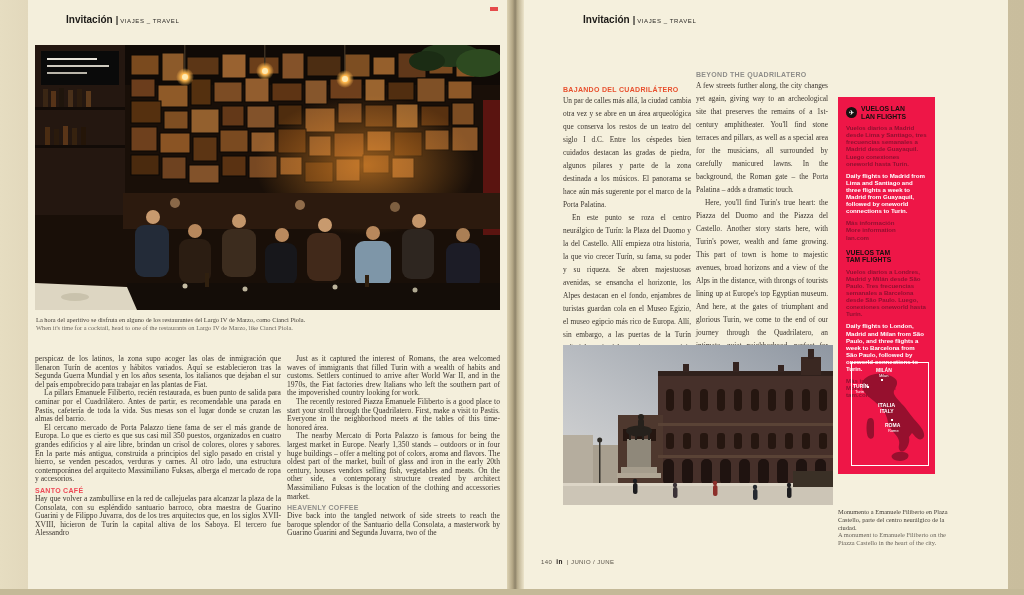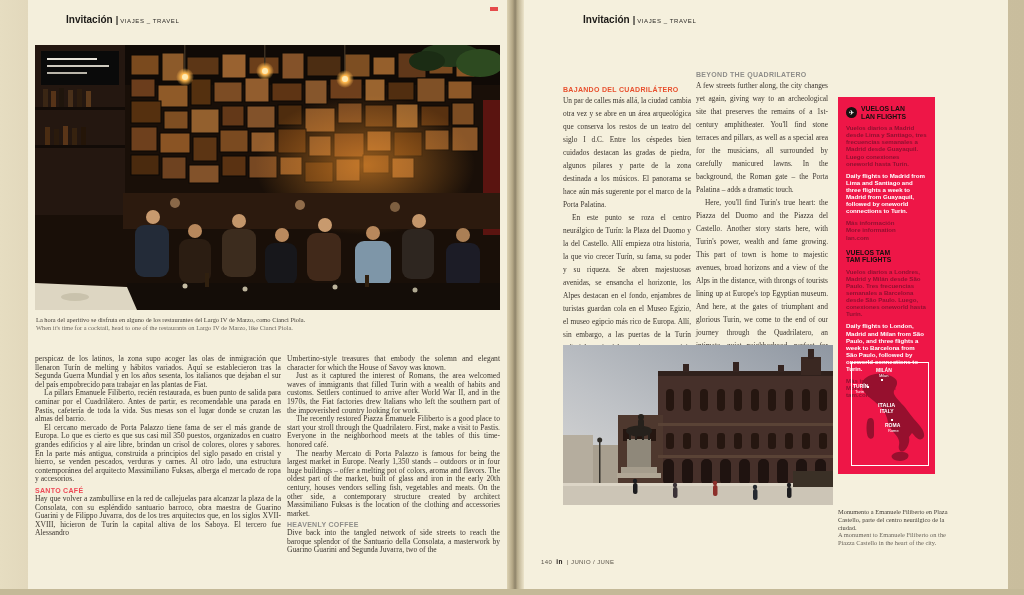--- a/index.html
+++ b/index.html
@@ -235,31 +235,30 @@
         <ellipse cx="40" cy="252" rx="14" ry="4" fill="#c9c2ac"></ellipse>
       </svg>
     </div>
 
     <div class="caption cap-left">
       <div class="es">La hora del aperitivo se disfruta en alguno de los restaurantes del Largo IV de Marzo, como Cianci Piola.</div>
       <div class="en">When it's time for a cocktail, head to one of the restaurants on Largo IV de Marzo, like Cianci Piola.</div>
     </div>
 
     <div class="col col-es-left">
-      <p>perspicaz de los latinos, la zona supo acoger las olas de inmigración que llenaron Turín de melting y hábitos variados. Aquí se establecieron tras la Segunda Guerra Mundial y en los años sesenta, los italianos que dejaban el sur del país empobrecido para trabajar en las plantas de Fiat.</p>
+      <p>perspicaz de los latinos, la zona supo acoger las olas de inmigración que llenaron Turín de acentos y hábitos variados. Aquí se establecieron tras la Segunda Guerra Mundial y en los años sesenta, los italianos que dejaban el sur del país empobrecido para trabajar en las plantas de Fiat.</p>
       <p class="ind">La pillars Emanuele Filiberto, recién restaurada, es buen punto de salida para caminar por el Cuadrilátero. Antes de partir, es recomendable una parada en Pastis, cafetería de toda la vida. Sus mesas son el lugar donde se cruzan las almas del barrio.</p>
       <p class="ind">El cercano mercado de Porta Palazzo tiene fama de ser el más grande de Europa. Lo que es cierto es que sus casi mil 350 puestos, organizados en cuatro grandes edificios y al aire libre, brindan un crisol de colores, olores y sabores. En la parte más antigua, construida a principios del siglo pasado en cristal y hierro, se venden pescados, verduras y carnes. Al otro lado, una estructura contemporánea del arquitecto Massimiliano Fuksas, alberga el mercado de ropa y accesorios.</p>
       <h4 class="sec hd-pink">SANTO CAFÉ</h4>
       <p>Hay que volver a zambullirse en la red de callejuelas para alcanzar la plaza de la Consolata, con su espléndido santuario barroco, obra maestra de Guarino Guarini y de Filippo Juvarra, dos de los tres arquitectos que, en los siglos XVII-XVIII, hicieron de Turín la capital altiva de los Saboya. El tercero fue Alessandro</p>
     </div>
 
     <div class="col col-en-left">
-      <p>Umbertino-style treasures that embody the solemn and elegant character for which the House of Savoy was known.</p>
       <p class="ind">Just as it captured the interest of Romans, the area welcomed waves of immigrants that filled Turin with a wealth of habits and customs. Settlers continued to arrive after World War II, and in the 1970s, the Fiat factories drew Italians who left the southern part of the impoverished country looking for work.</p>
-      <p class="ind">The recently restored Piazza Emanuele Filiberto is a good place to start your stroll through the Quadrilatero. First, make a visit to Pastis. Everyone in the neighborhood meets at the tables of this time-honored café.</p>
+      <p class="ind">The recently restored Piazza Emanuele Filiberto is a good place to start your stroll through the Quadrilatero. First, make a visit to Pastis. Everyone in the neighborhood meets at the tables of this time-honored área.</p>
       <p class="ind">The nearby Mercato di Porta Palazzo is famous for being the largest market in Europe. Nearly 1,350 stands – outdoors or in four huge buildings – offer a melting pot of colors, aroma and flavors. The oldest part of the market, built of glass and iron in the early 20th century, houses vendors selling fish, vegetables and meats. On the other side, a contemporary structure created by architect Massimiliano Fuksas is the location of the clothing and accessories market.</p>
       <h4 class="sec hd-gray">HEAVENLY COFFEE</h4>
       <p>Dive back into the tangled network of side streets to reach the baroque splendor of the Santuario della Consolata, a masterwork by Guarino Guarini and Segunda Juvarra, two of the</p>
     </div>
   </div>
 
   <div class="gutter"></div>
 
   <div class="page page-right">
     <div class="pg-header" style="left:28px;">

